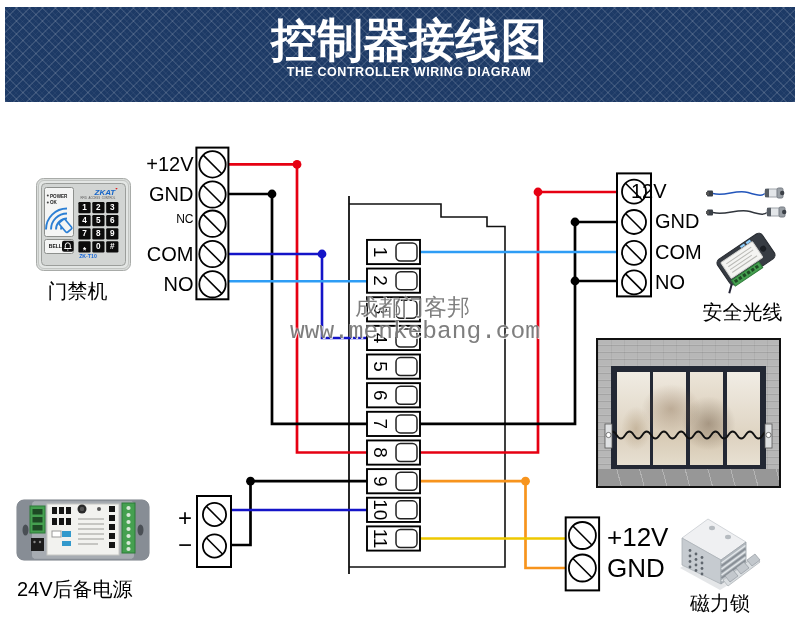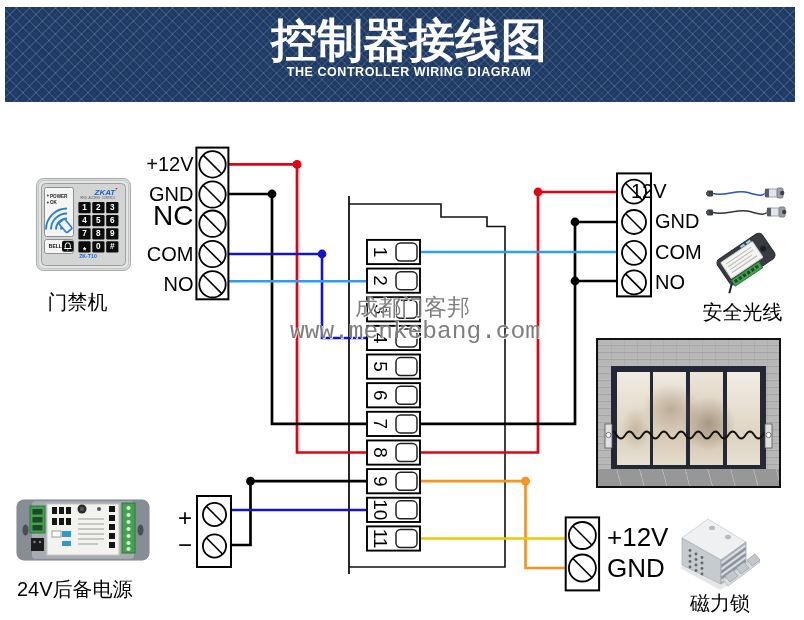--- a/index.html
+++ b/index.html
@@ -399,35 +399,35 @@
       <path d="M10,95 q4.3,-7 8.6,0 t8.6,0 t8.6,0 t8.6,0 t8.6,0 t8.6,0 t8.6,0 t8.6,0 t8.6,0 t8.6,0 t8.6,0 t8.6,0 t8.6,0 t8.6,0 t8.6,0 t8.6,0 t8.6,0 t8.6,0 t8.6,0" fill="none" stroke="#111" stroke-width="1.8"></path>
       <rect x="7" y="84" width="7" height="24" fill="#dfe1e3" stroke="#555" stroke-width="0.8"></rect>
       <rect x="167" y="84" width="7" height="24" fill="#dfe1e3" stroke="#555" stroke-width="0.8"></rect>
       <circle cx="10.5" cy="95" r="2.6" fill="#fff" stroke="#444" stroke-width="0.7"></circle>
       <circle cx="170.5" cy="95" r="2.6" fill="#fff" stroke="#444" stroke-width="0.7"></circle>
     </svg>
   </div>
 
   <div class="lbl" style="right:610.5px;top:153px;font-size:20px;">+12V</div>
   <div class="lbl" style="right:610.5px;top:183px;font-size:20px;">GND</div>
-  <div class="lbl" style="right:610.5px;top:200px;font-size:28px;">NC</div>
+  <div class="lbl" style="right:610.5px;top:212px;font-size:12px;">NC</div>
   <div class="lbl" style="right:610.5px;top:242.5px;font-size:20px;">COM</div>
   <div class="lbl" style="right:610.5px;top:273px;font-size:20px;">NO</div>
 
   <div class="lbl" style="left:631px;top:179.5px;font-size:20px;">12V</div>
   <div class="lbl" style="left:655px;top:210px;font-size:20px;">GND</div>
   <div class="lbl" style="left:655px;top:240.8px;font-size:20px;">COM</div>
   <div class="lbl" style="left:655px;top:270.5px;font-size:20px;">NO</div>
 
   <div class="lbl" style="left:178px;top:504px;font-size:24px;">+</div>
   <div class="lbl" style="left:178px;top:531px;font-size:24px;">−</div>
 
   <div class="lbl" style="left:607px;top:521.5px;font-size:26px;">+12V</div>
   <div class="lbl" style="left:607px;top:553px;font-size:26px;">GND</div>
 
-  <div class="lbl" style="left:47.5px;top:289px;font-size:20px;">门禁机</div>
+  <div class="lbl" style="left:47.5px;top:278px;font-size:20px;">门禁机</div>
   <div class="lbl" style="left:702.5px;top:298.5px;font-size:20px;">安全光线</div>
   <div class="lbl" style="left:690px;top:589.5px;font-size:20px;">磁力锁</div>
   <div class="lbl" style="left:17px;top:575.5px;font-size:20px;">24V后备电源</div>
 
   <div class="wm" style="left:355px;top:292px;font-size:23px;">成都门客邦</div>
   <div class="wm" style="left:290px;top:318px;font-size:24.5px;">www.menkebang.com</div>
 </div>
 
 </body></html>

